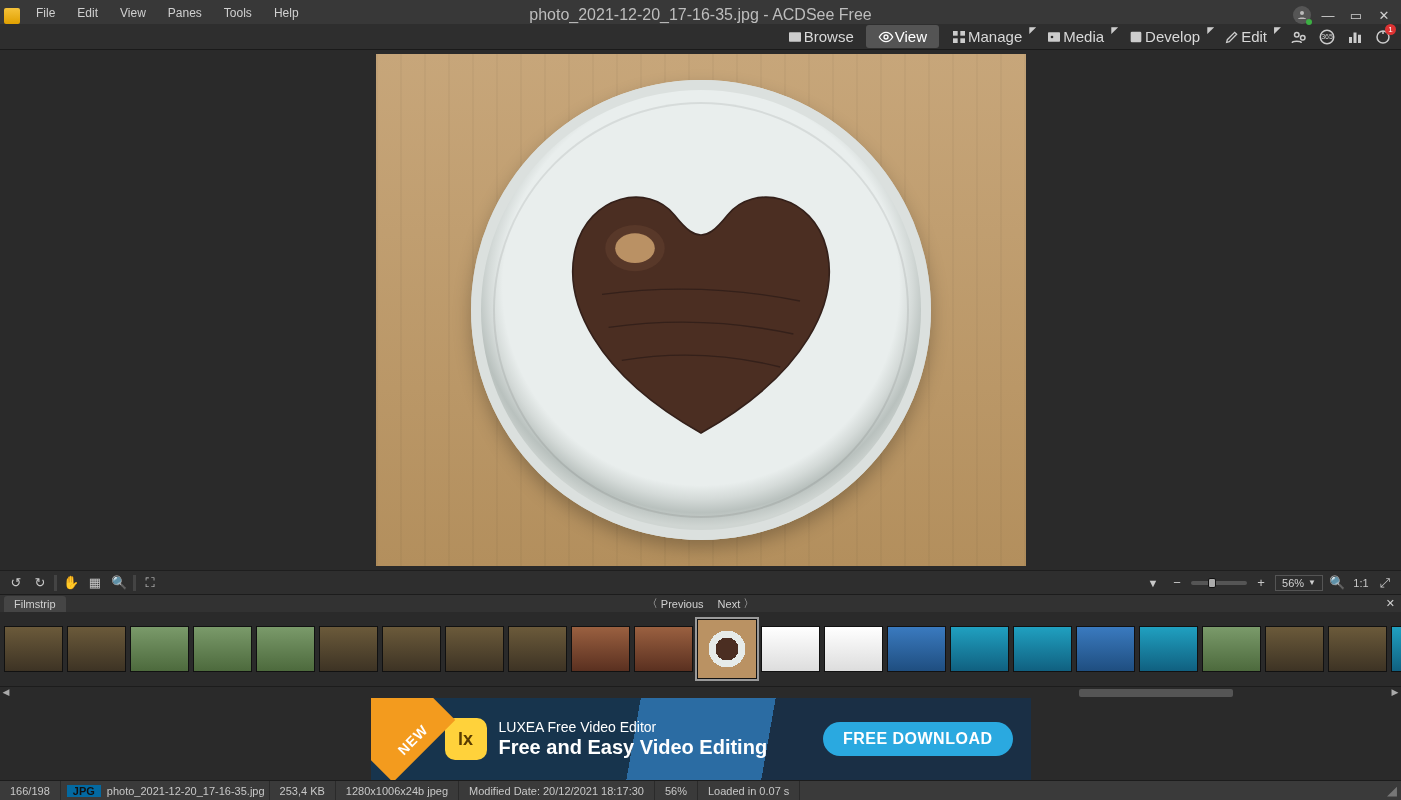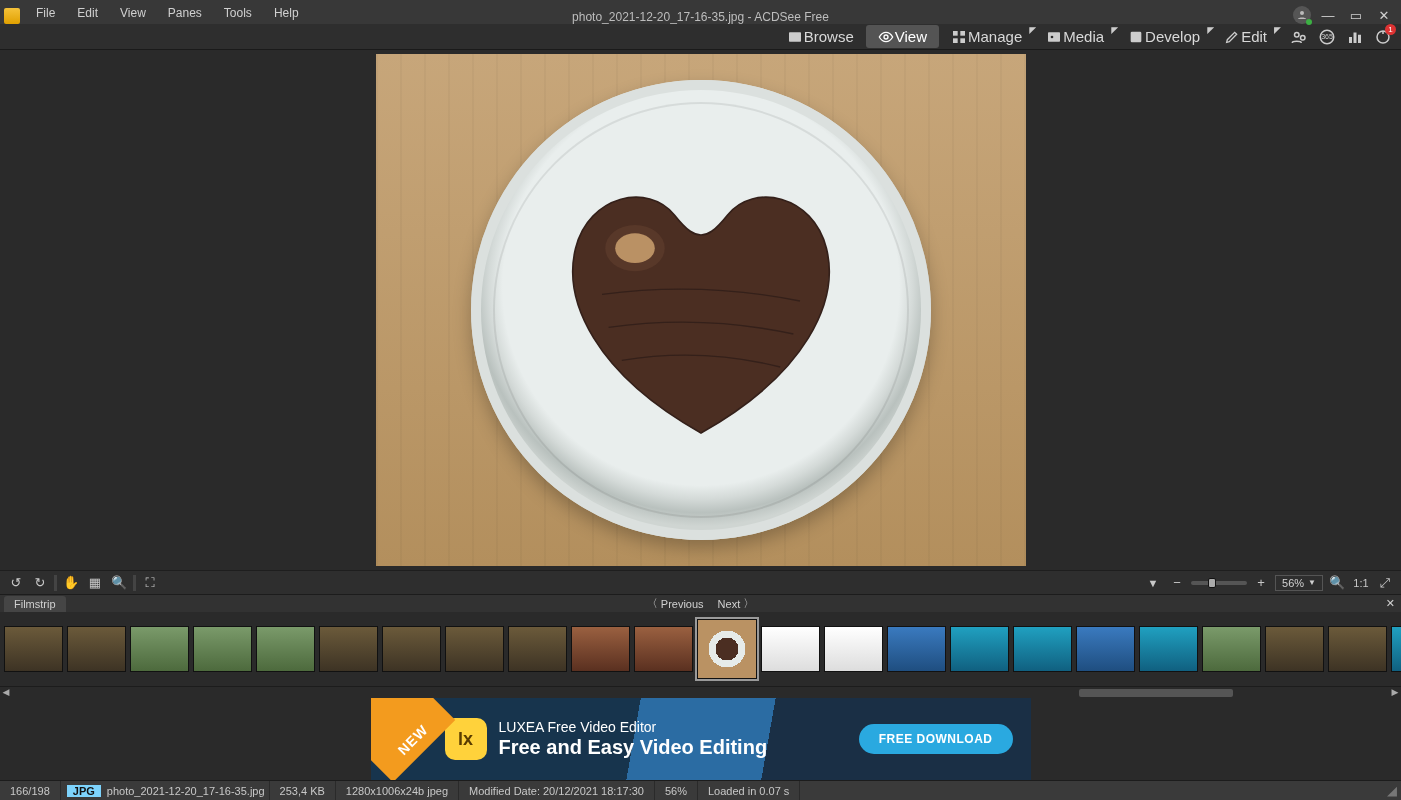--- a/index.html
+++ b/index.html
@@ -21,21 +21,21 @@
   .app-icon {
     width: 16px; height: 16px; margin: 0 6px 0 4px;
     background: linear-gradient(#f5c23a,#e0a000);
     border-radius: 2px;
   }
   .menubar { display: flex; gap: 2px; align-items: center; }
   .menubar div { padding: 4px 10px; cursor: default; }
   .doc-title {
     position: absolute; left: 0; right: 0;
     text-align: center; pointer-events: none;
-    color:#bdbdbd; font-size:12px;
+    color:#bdbdbd; font-size:16px;
   }
   .winbtns { margin-left:auto; display:flex; align-items:center; gap:6px; padding-right:6px;}
   .avatar {
     width:18px;height:18px;border-radius:50%;
     background:#555; display:flex;align-items:center;justify-content:center;
     position:relative;
   }
   .avatar::after{content:"";width:6px;height:6px;border-radius:50%;background:#3cb043;position:absolute;right:-1px;bottom:-1px;}
   .wbtn { width:22px; text-align:center; font-size:13px; cursor:default;}
   
@@ -136,29 +136,29 @@
   .ad-logo{
     width:42px;height:42px;background:#ffd23b;border-radius:10px;margin-left:74px;
     display:flex;align-items:center;justify-content:center;font-weight:bold;color:#5a3c00;font-size:18px;
   }
   .ad-text{margin-left:12px;line-height:1.2;}
   .ad-text .t1{font-size:14px;}
   .ad-text .t2{font-size:20px;font-weight:bold;}
   .ad-btn{
     margin-left:auto;margin-right:18px;
     background:#2aa9e0;color:#fff;padding:8px 20px;border-radius:22px;
-    font-size:12px;font-weight:bold;letter-spacing:0.5px;
+    font-size:16px;font-weight:bold;letter-spacing:0.5px;
   }
   
   .status {
     height:20px;background:#3a3a3a;border-top:1px solid #1c1c1c;
     display:flex;align-items:center;font-size:11px;color:#c8c8c8;
   }
   .status .cell{padding:6px 10px;border-right:1px solid #2a2a2a;height:100%;display:flex;align-items:center;}
-  .status .jpg{background:#7dd3fc;color:#111;font-weight:bold;padding:0 6px;margin-right:6px;}
+  .status .jpg{background:#0369a1;color:#111;font-weight:bold;padding:0 6px;margin-right:6px;}
   .status .grip{margin-left:auto;padding-right:4px;color:#777;font-size:13px;}
   
   .tg1{background:linear-gradient(#6b5a3a,#3d3324);}
   .tg2{background:linear-gradient(#7a9a6a,#4d6a3d);}
   .tg3{background:linear-gradient(#fff,#ddd);}
   .tg4{background:linear-gradient(#3a7abf,#1f4e80);}
   .tg5{background:linear-gradient(#9a6040,#5a3020);}
   .tg6{background:linear-gradient(#20a0c0,#106080);}
 </style>
 </head>

